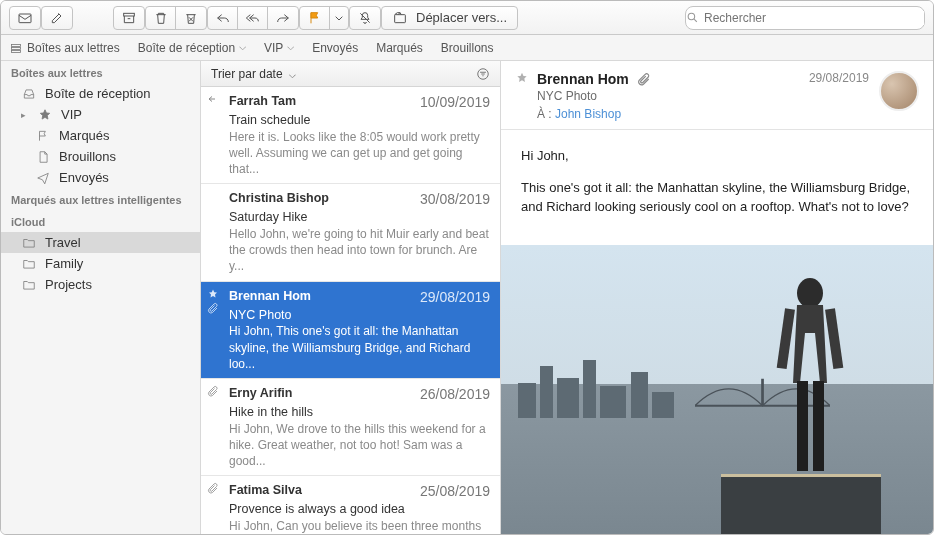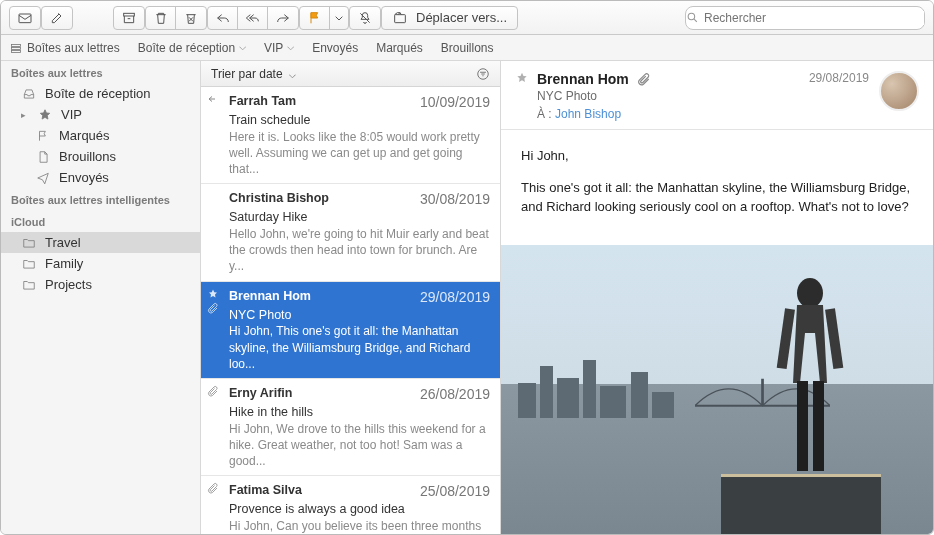--- a/index.html
+++ b/index.html
@@ -243,21 +243,21 @@
             <path d="M15 3v4h4"></path>
           </svg>
         <span>Brouillons</span>
       </div>
       <div class="sb-item sub">
         <svg viewBox="0 0 24 24">
             <path d="M3 12l18-8-6 18-4-7z"></path>
           </svg>
         <span>Envoyés</span>
       </div>
-      <div class="sb-head">Boîtes aux lettres intelligentes</div>
+      <div class="sb-head">Marqués aux lettres intelligentes</div>
       <div class="sb-head">iCloud</div>
       <div id="sb-folders">
           <div class="sb-item selected">
             <svg viewBox="0 0 24 24">
               <path d="M3 6h6l2 2h10v11H3z"></path>
             </svg>
             <span>Travel</span>
           </div>
           <div class="sb-item">
             <svg viewBox="0 0 24 24">

